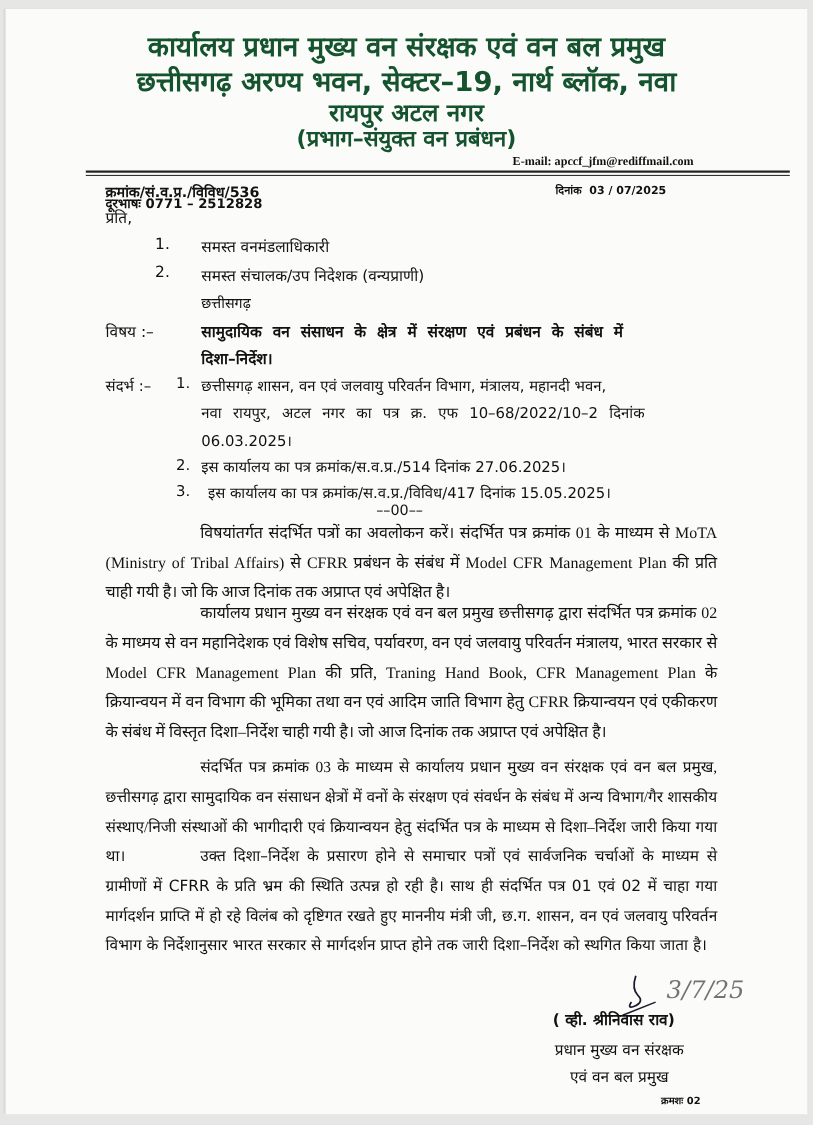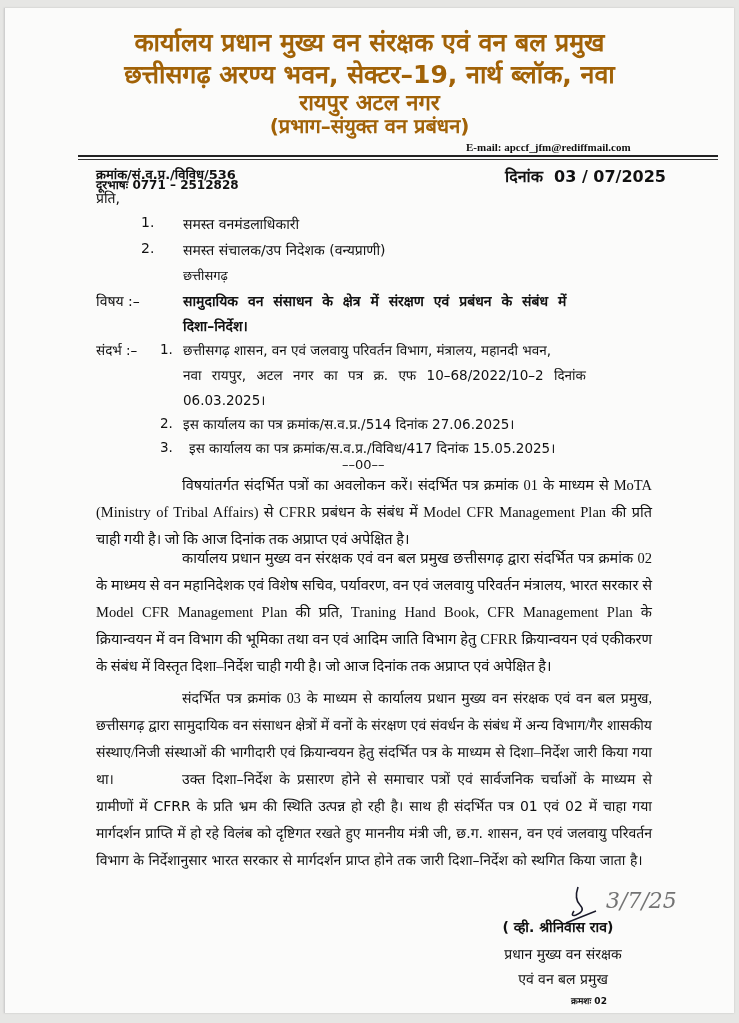--- a/index.html
+++ b/index.html
@@ -8,32 +8,32 @@
     background: #e6e6e4;
     font-family: "DejaVu Sans", sans-serif;
     color: #111;
   }
   .page {
     position: absolute; left: 4px; top: 8px; width: 729px; height: 1005px;
     background: #fbfbfa;
     border-left: 1px solid #cfcfcf;
     box-shadow: 0 0 2px rgba(0,0,0,0.15);
   }
-  .hdr { position: absolute; left: 0; width: 739px; text-align: center; font-weight: bold; color: #a16207; }
+  .hdr { position: absolute; left: 0; width: 739px; text-align: center; font-weight: bold; color: #14532d; }
   .h1 { top: 24px; font-size: 25px; }
   .h2 { top: 56px; font-size: 25px; }
   .h3 { top: 86px; font-size: 22px; }
   .h4 { top: 112px; font-size: 20px; }
   .abs { position: absolute; white-space: nowrap; }
   .phone { left: 96px; top: 140px; font-size: 12px; font-weight: bold; margin-top: 36px; }
   .email { left: 466px; top: 141px; font-size: 11px; font-weight: bold; font-family: "Liberation Serif", serif; }
   .rule1 { position: absolute; left: 78px; top: 155px; width: 640px; height: 2px; background: #222; }
   .rule2 { position: absolute; left: 78px; top: 159px; width: 640px; height: 1px; background: #333; }
   .ref { left: 96px; top: 165px; font-size: 13px; font-weight: bold; }
-  .date { left: 505px; top: 165px; font-size: 16px; font-weight: bold; }
+  .date { left: 505px; top: 165px; font-size: 10px; font-weight: bold; }
   .txt { font-size: 14px; }
   .serif { font-family: "Liberation Serif", "DejaVu Serif", serif; font-size: 14.5px; }
   .para { position: absolute; left: 96px; width: 556px; font-size: 14px; line-height: 27px; text-align: justify; }
   .para.serif { font-size: 14.5px; }
   .para .ind { display: inline-block; width: 86px; }
   .sep { left: 342px; top: 456px; font-size: 13px; }
   .sig-mark { position: absolute; left: 556px; top: 883px; width: 120px; height: 50px; }
   .sign { text-align: center; width: 180px; font-size: 14px; }
 </style>
 </head>
@@ -93,13 +93,13 @@
 
 <svg class="sig-mark" viewBox="0 0 120 50">
   <path d="M22 4 Q18 16 24 22 Q30 28 20 32 Q14 34 18 28" fill="none" stroke="#1a1a2a" stroke-width="1.6"></path>
   <path d="M10 40 L40 28" fill="none" stroke="#1a1a2a" stroke-width="1.4"></path>
 </svg>
 <div class="abs" style="left:606px; top:888px; font-size:22px; font-family:'DejaVu Serif', serif; font-style:italic; color:#737373;">3/7/25</div>
 
 <div class="abs sign" style="left:468px; top:917px; font-weight:bold;">( व्ही. श्रीनिवास राव)</div>
 <div class="abs sign" style="left:473px; top:944px;">प्रधान मुख्य वन संरक्षक</div>
 <div class="abs sign" style="left:473px; top:969px;">एवं वन बल प्रमुख</div>
-<div class="abs" style="left:571px; top:994px; font-size:9px; font-weight:bold;text-align:center;">क्रमशः 02</div>
+<div class="abs" style="left:601px; top:994px; font-size:9px; font-weight:bold;text-align:center;">क्रमशः 02</div>
 
 </body></html>

